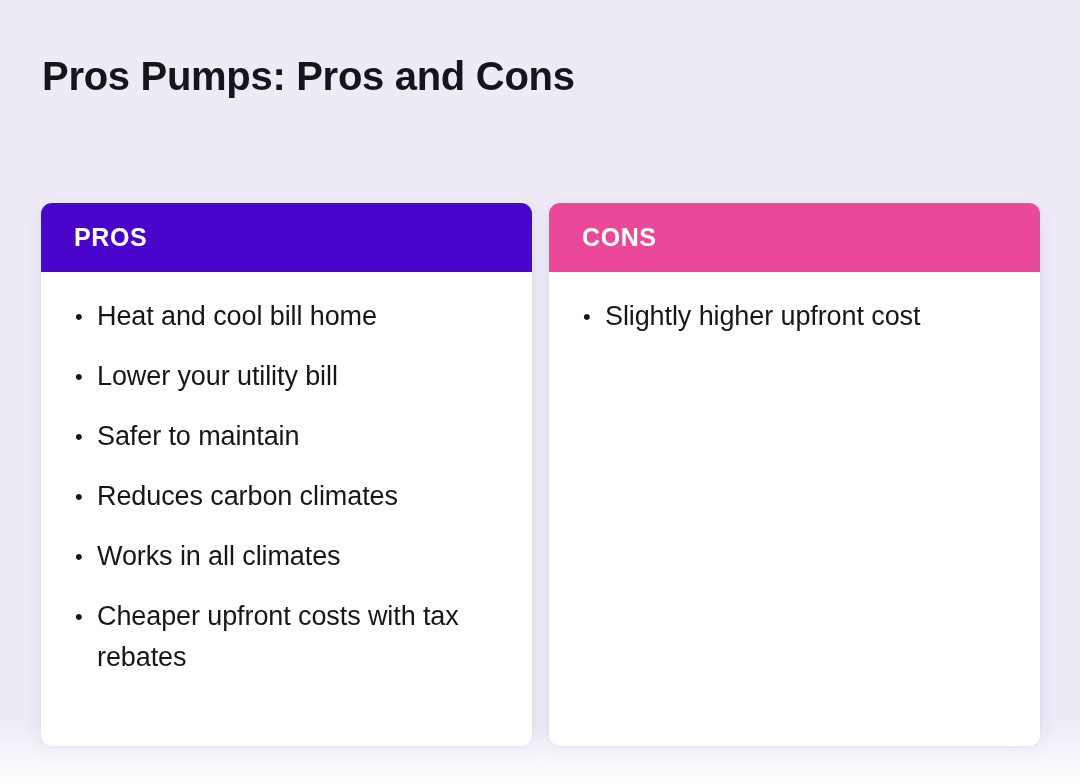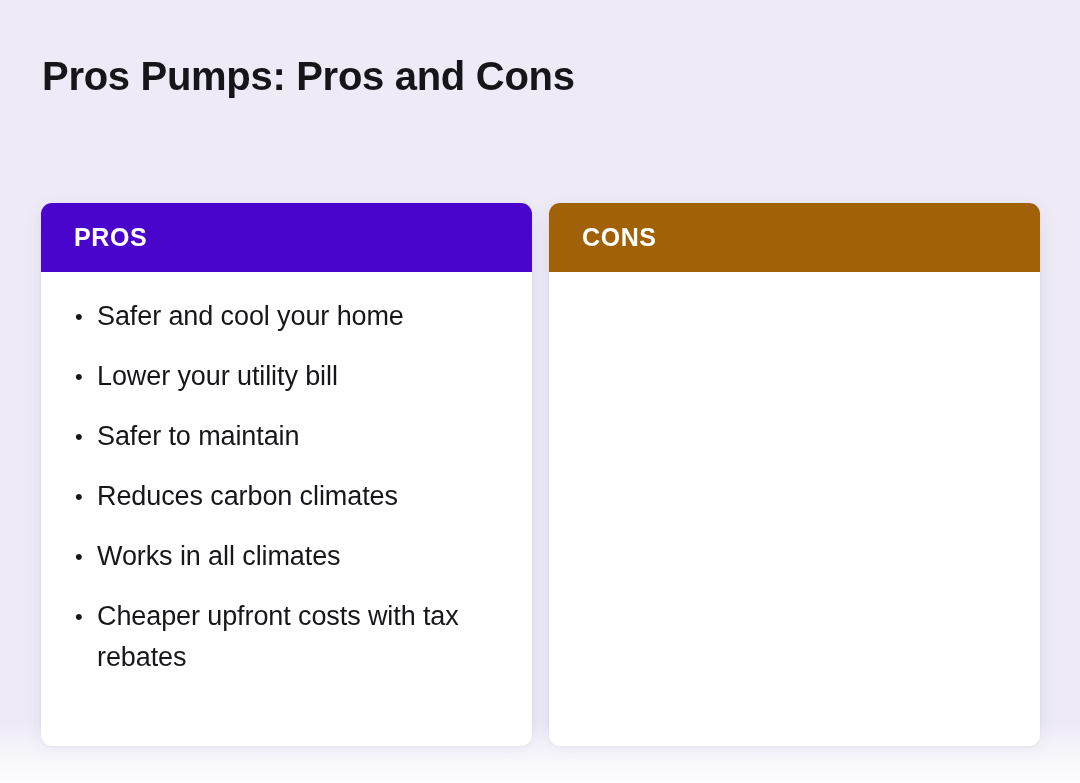--- a/index.html
+++ b/index.html
@@ -127,31 +127,36 @@
 </div>
 
 <div id="cards">
 
   <div class="card">
     <div class="card-header" style="background: rgb(74, 5, 204);">
       <span class="card-header-label">PROS</span>
     </div>
     <div class="card-body">
       <ul class="bullet-list">
-        <li>Safer and cool your home</li>
+        <li>Heat and cool bill home</li>
         <li>Lower your utility bill</li>
         <li>Safer to maintain</li>
         <li>Reduces carbon climates</li>
         <li>Works in all climates</li>
         <li>Cheaper upfront costs with tax rebates</li>
       </ul>
     </div>
   </div>
 
   <div class="card">
-    <div class="card-header" style="background: #a16207;">
+    <div class="card-header" style="background: #ec4899;">
       <span class="card-header-label">CONS</span>
+    </div>
+    <div class="card-body">
+      <ul class="bullet-list">
+        <li>Slightly higher upfront cost</li>
+      </ul>
     </div>
   </div>
 
 </div>
 
 <div id="bottom-fade"></div>
 
 </body></html>

